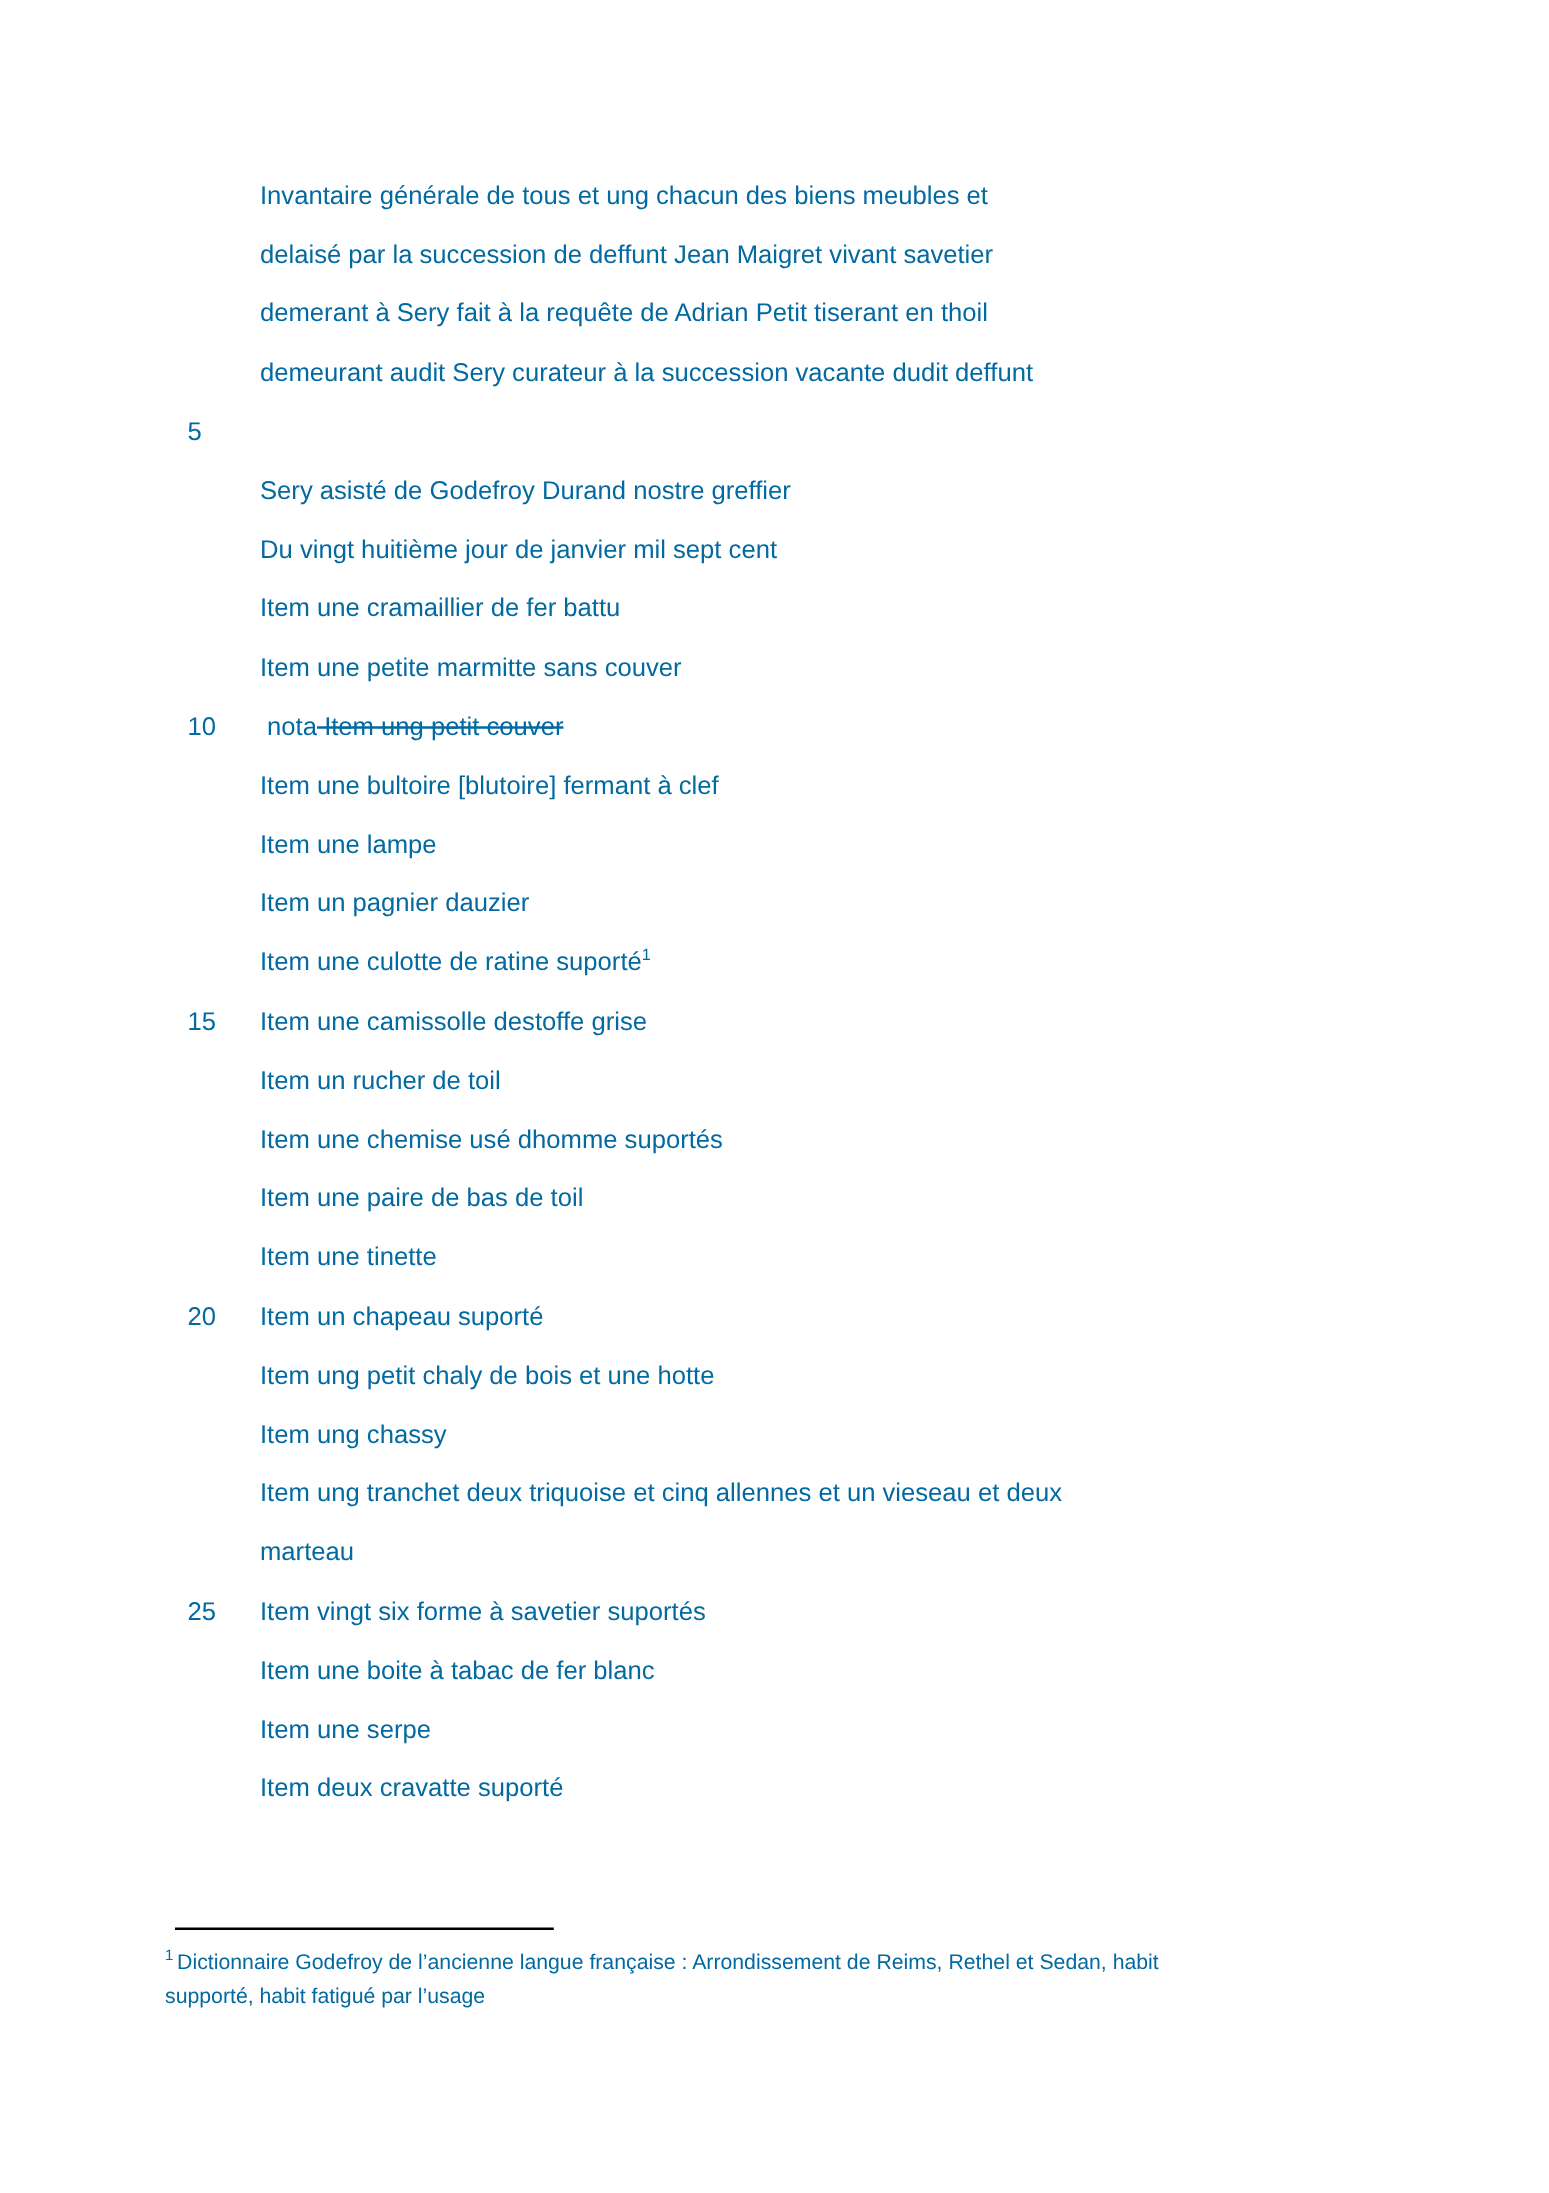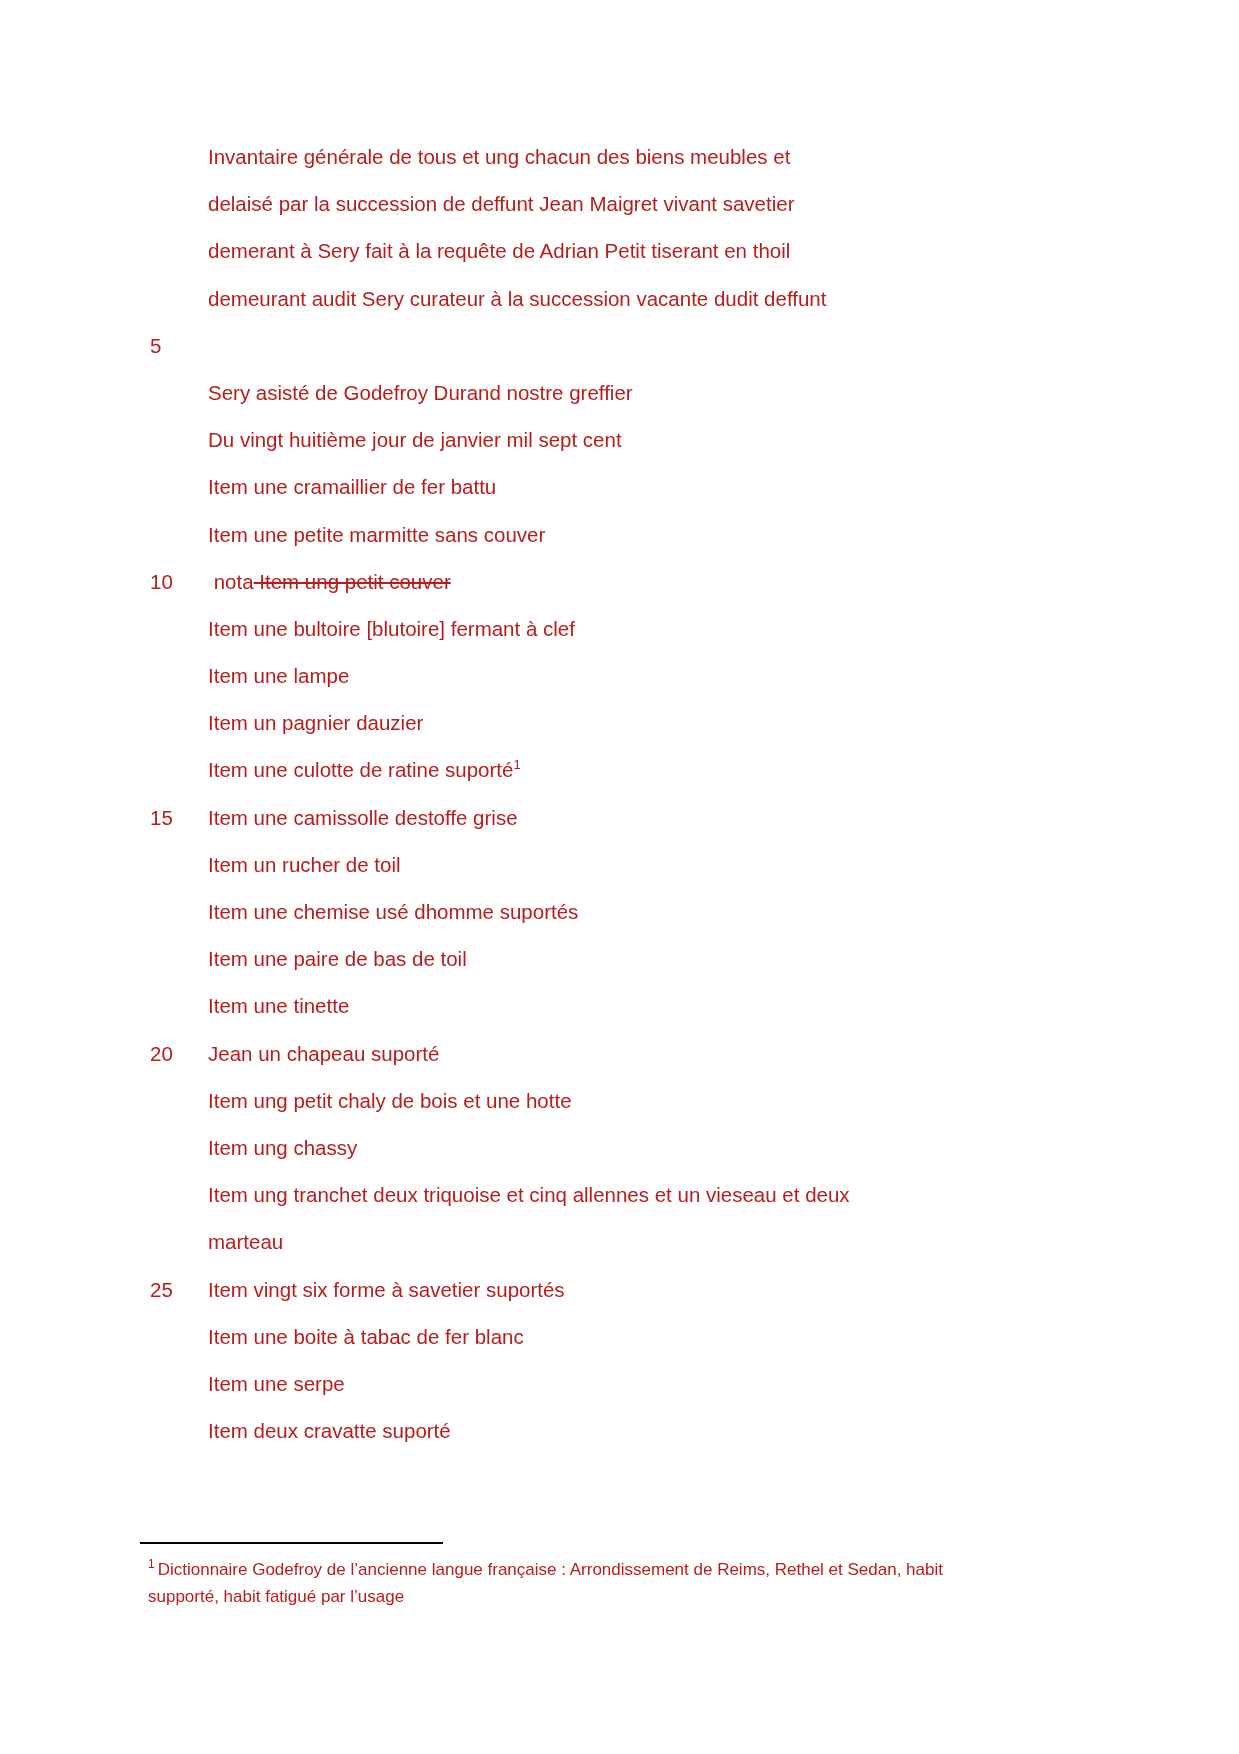--- a/index.html
+++ b/index.html
@@ -5,21 +5,21 @@
   html, body {
     margin: 0;
     padding: 0;
     background: #ffffff;
   }
   .page {
     position: relative;
     width: 1212px;
     height: 1754px;
     background: #ffffff;
-    color: #b91c1c;
+    color: #0369a1;
     font-family: "Liberation Sans", sans-serif;
     overflow: hidden;
   }
   .body-text {
     position: absolute;
     top: 133px;
     left: 150px;
     right: 120px;
     font-size: 20.5px;
   }
@@ -47,21 +47,21 @@
   .footnote-rule {
     position: absolute;
     left: 140px;
     top: 1542px;
     width: 303px;
     height: 0;
     border-top: 2px solid #000000;
   }
   .footnote {
     position: absolute;
-    left: 148px;
+    left: 132px;
     top: 1556px;
     width: 980px;
     font-size: 17px;
     line-height: 27px;
   }
   .fn-marker {
     font-size: 12px;
     vertical-align: super;
     line-height: 0;
     margin-right: 3px;
@@ -105,21 +105,21 @@
     <div class="line"><span class="line-num">15</span><span class="line-text">Item une camissolle destoffe grise</span></div>
 
     <div class="line"><span class="line-num"></span><span class="line-text">Item un rucher de toil</span></div>
 
     <div class="line"><span class="line-num"></span><span class="line-text">Item une chemise usé dhomme suportés</span></div>
 
     <div class="line"><span class="line-num"></span><span class="line-text">Item une paire de bas de toil</span></div>
 
     <div class="line"><span class="line-num"></span><span class="line-text">Item une tinette</span></div>
 
-    <div class="line"><span class="line-num">20</span><span class="line-text">Jean un chapeau suporté</span></div>
+    <div class="line"><span class="line-num">20</span><span class="line-text">Item un chapeau suporté</span></div>
 
     <div class="line"><span class="line-num"></span><span class="line-text">Item ung petit chaly de bois et une hotte</span></div>
 
     <div class="line"><span class="line-num"></span><span class="line-text">Item ung chassy</span></div>
 
     <div class="line"><span class="line-num"></span><span class="line-text">Item ung tranchet deux triquoise et cinq allennes et un vieseau et deux</span></div>
 
     <div class="line"><span class="line-num"></span><span class="line-text">marteau</span></div>
 
     <div class="line"><span class="line-num">25</span><span class="line-text">Item vingt six forme à savetier suportés</span></div>

